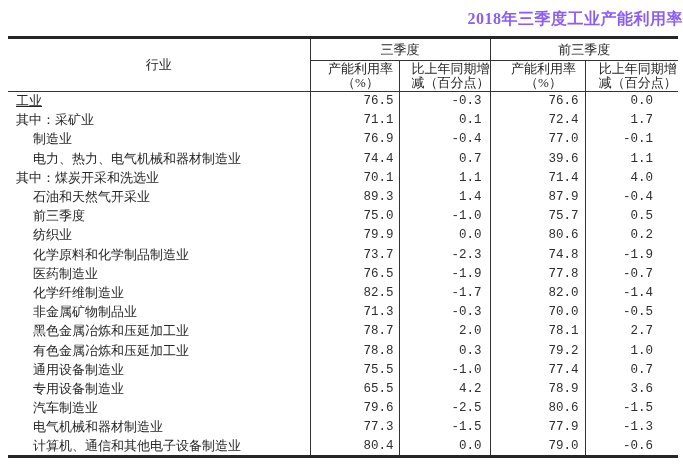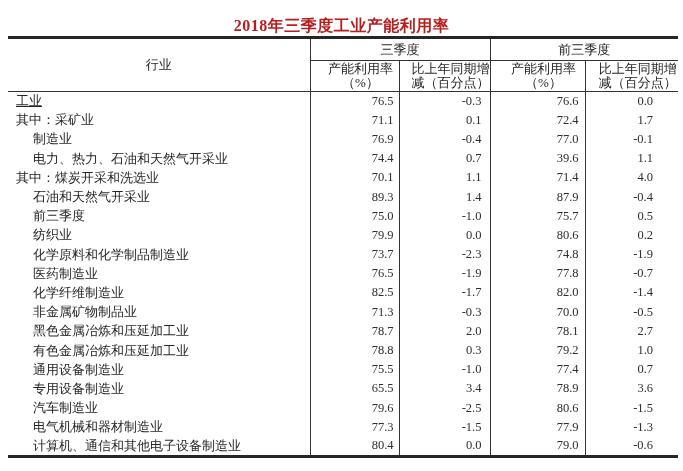--- a/index.html
+++ b/index.html
@@ -8,25 +8,25 @@
     width: 683px; height: 471px;
     font-family: "Liberation Serif", "DejaVu Serif", serif;
     color: #262626;
     position: relative;
     overflow: hidden;
   }
   .page { width: 683px; height: 471px; background: #fff; }
 
   .title {
     height: 36px;
-    text-align: center;
+    text-align: right;
     font-size: 16px;
     font-weight: bold;
-    color: #b91c1c;
-    padding-top: 16px;
+    color: #8b5cf6;
+    padding-top: 9px;
     letter-spacing: 0.5px;
   }
 
   table.cap {
     border-collapse: collapse;
     table-layout: fixed;
     margin-left: 8px;
     width: 670px;
     border-top: 3px solid #262626;
     border-bottom: 3px solid #262626;
@@ -44,21 +44,21 @@
     color: #262626;
   }
   tr.hrow1 { height: 23px; }
   tr.hrow2 { height: 31px; }
   th.hind { border-right: 1px solid #333; border-bottom: 1px solid #333; }
   th.grp  { border-bottom: 1px solid #333; }
   th.grp.g2 { border-left: 1px solid #333; margin-left: 48px; }
   th.sub  { border-bottom: 1px solid #333; line-height: 14px; padding-left: 12px; }
   th.sub.bl { border-left: 1px solid #333; }
 
-  tbody tr { height: 19.2px; }
+  tbody tr { height: 19.2px; font-family: Liberation Mono, monospace; }
   td {
     font-size: 13px;
     vertical-align: middle;
     white-space: nowrap;
     overflow: hidden;
   }
   td.lab { padding-left: 8px; }
   td.lab.ind1 { padding-left: 25px; }
   td.num {
     text-align: right;
@@ -130,21 +130,21 @@
         <td class="num n4">1.7</td>
       </tr>
       <tr>
         <td class="lab ind1">制造业</td>
         <td class="num n1">76.9</td>
         <td class="num n2">-0.4</td>
         <td class="num n3">77.0</td>
         <td class="num n4">-0.1</td>
       </tr>
       <tr>
-        <td class="lab ind1">电力、热力、石油和天然气开采业</td>
+        <td class="lab ind1">电力、热力、电气机械和器材制造业</td>
         <td class="num n1">74.4</td>
         <td class="num n2">0.7</td>
         <td class="num n3">39.6</td>
         <td class="num n4">1.1</td>
       </tr>
       <tr>
         <td class="lab ind0">其中：煤炭开采和洗选业</td>
         <td class="num n1">70.1</td>
         <td class="num n2">1.1</td>
         <td class="num n3">71.4</td>
@@ -216,21 +216,21 @@
       <tr>
         <td class="lab ind1">通用设备制造业</td>
         <td class="num n1">75.5</td>
         <td class="num n2">-1.0</td>
         <td class="num n3">77.4</td>
         <td class="num n4">0.7</td>
       </tr>
       <tr>
         <td class="lab ind1">专用设备制造业</td>
         <td class="num n1">65.5</td>
-        <td class="num n2">3.4</td>
+        <td class="num n2">4.2</td>
         <td class="num n3">78.9</td>
         <td class="num n4">3.6</td>
       </tr>
       <tr>
         <td class="lab ind1">汽车制造业</td>
         <td class="num n1">79.6</td>
         <td class="num n2">-2.5</td>
         <td class="num n3">80.6</td>
         <td class="num n4 faded-1">-1.5</td>
       </tr>

